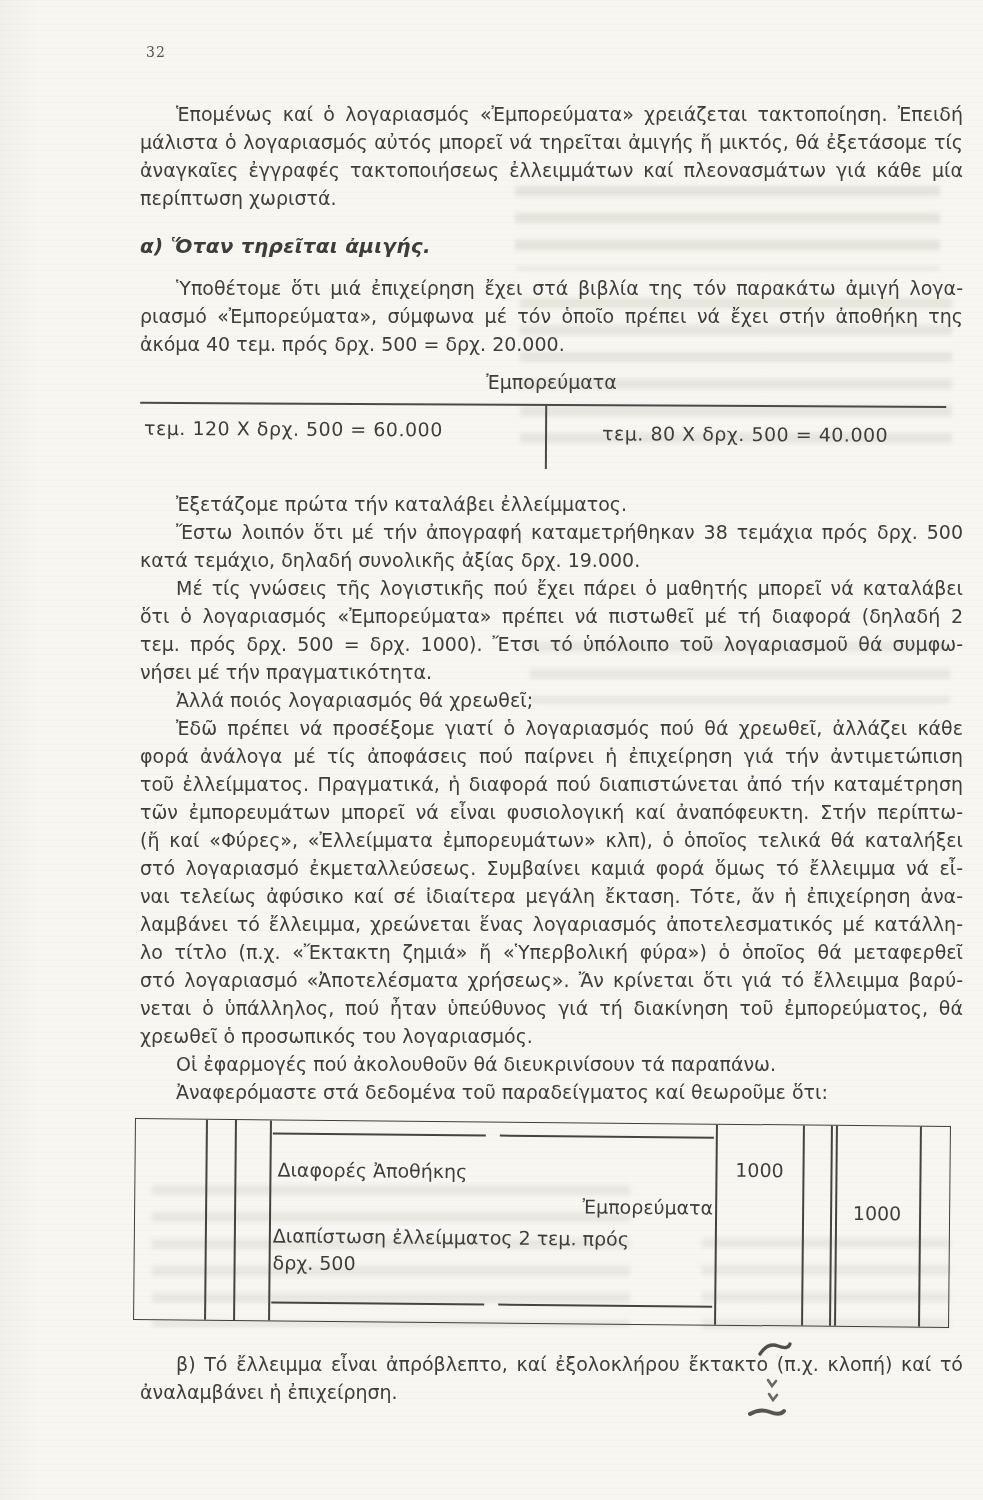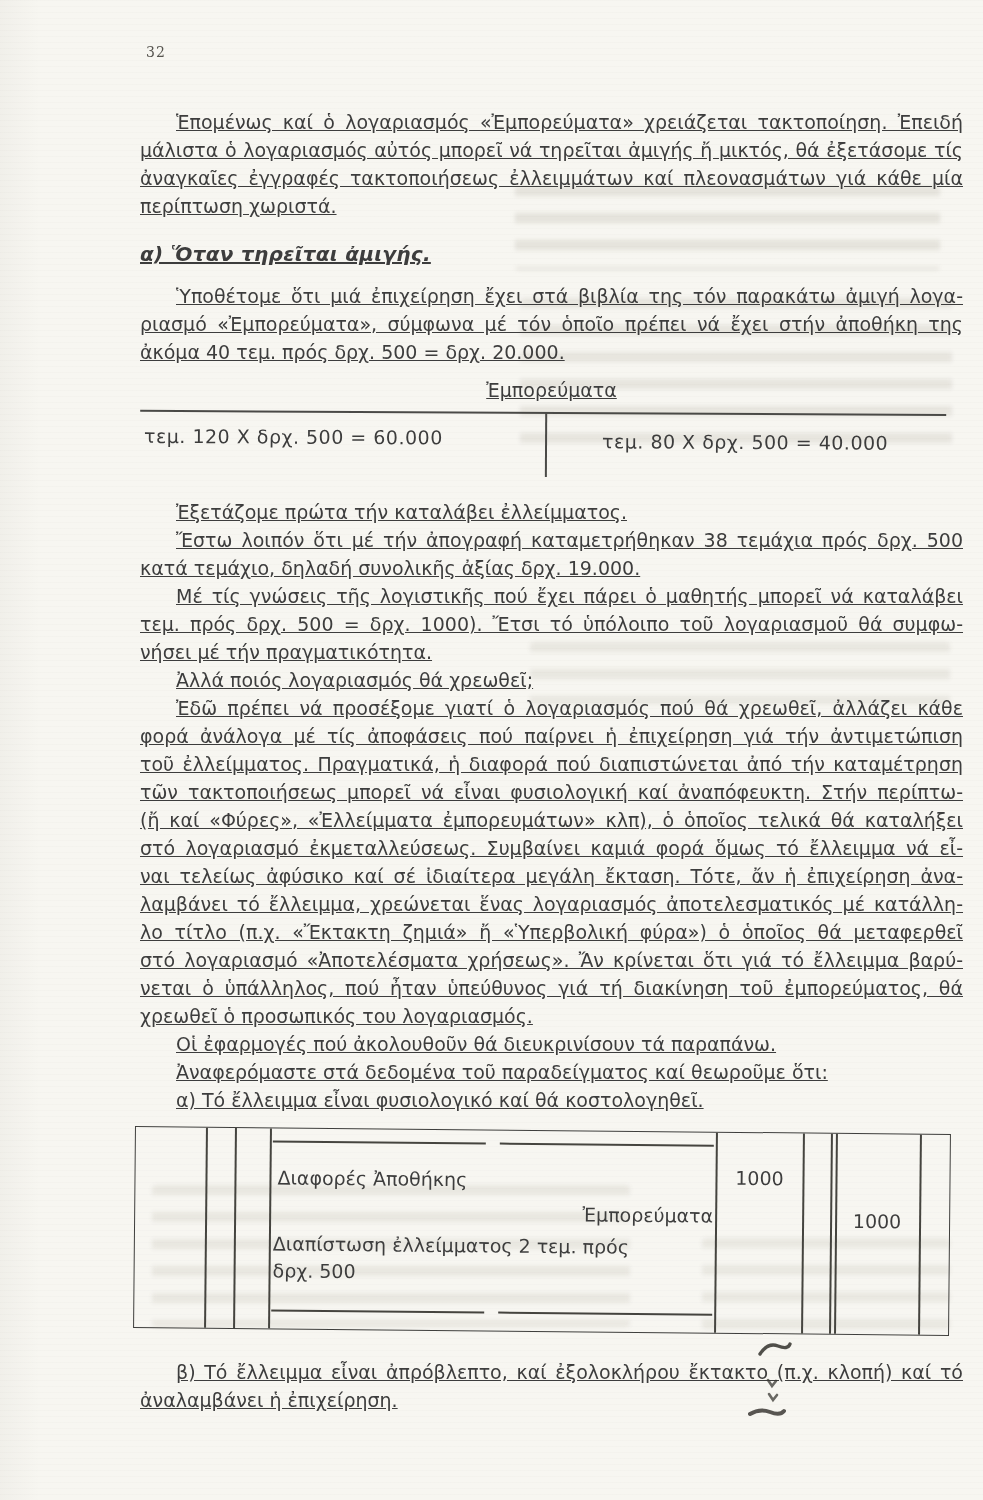--- a/index.html
+++ b/index.html
@@ -13,22 +13,22 @@
     overflow:hidden;
     font-family:"DejaVu Sans", sans-serif;
     color:#3d3d3d;
   }
   .pagenum{
     position:absolute;left:146px;top:44px;
     font-family:"DejaVu Serif", serif;
     font-size:14px;color:#55534e;letter-spacing:1px;
   }
   .content{
-    position:absolute;left:140px;top:16px;width:823px;
-    font-size:19px;line-height:28px;text-decoration:underline;
+    position:absolute;left:140px;top:8px;width:823px;
+    font-size:19px;line-height:28px;
   }
   .para{margin:0;}
   .pline{text-align:justify;text-align-last:justify;white-space:normal;}
   .pline.last{text-align-last:left;}
   .pline.first{text-indent:36px;}
   .intro{margin-top:92px;}
   .heading{
     font-style:italic;font-weight:bold;font-size:20px;
     margin:20px 0 14px 0;letter-spacing:0.3px;
   }
@@ -115,48 +115,46 @@
 
     <div class="para">
         <div class="pline first last">Ἐξετάζομε πρώτα τήν καταλάβει ἐλλείμματος.</div>
       </div>
     <div class="para">
         <div class="pline first">Ἔστω λοιπόν ὅτι μέ τήν ἀπογραφή καταμετρήθηκαν 38 τεμάχια πρός δρχ. 500</div>
         <div class="pline last">κατά τεμάχιο, δηλαδή συνολικῆς ἀξίας δρχ. 19.000.</div>
       </div>
     <div class="para">
         <div class="pline first">Μέ τίς γνώσεις τῆς λογιστικῆς πού ἔχει πάρει ὁ μαθητής μπορεῖ νά καταλάβει</div>
+        <div class="pline">ὅτι ὁ λογαριασμός «Ἐμπορεύματα» πρέπει νά πιστωθεῖ μέ τή διαφορά (δηλαδή 2</div>
         <div class="pline">τεμ. πρός δρχ. 500 = δρχ. 1000). Ἔτσι τό ὑπόλοιπο τοῦ λογαριασμοῦ θά συμφω-</div>
         <div class="pline last">νήσει μέ τήν πραγματικότητα.</div>
       </div>
     <div class="para">
         <div class="pline first last">Ἀλλά ποιός λογαριασμός θά χρεωθεῖ;</div>
       </div>
     <div class="para">
         <div class="pline first">Ἐδῶ πρέπει νά προσέξομε γιατί ὁ λογαριασμός πού θά χρεωθεῖ, ἀλλάζει κάθε</div>
         <div class="pline">φορά ἀνάλογα μέ τίς ἀποφάσεις πού παίρνει ἡ ἐπιχείρηση γιά τήν ἀντιμετώπιση</div>
         <div class="pline">τοῦ ἐλλείμματος. Πραγματικά, ἡ διαφορά πού διαπιστώνεται ἀπό τήν καταμέτρηση</div>
-        <div class="pline">τῶν τακτοποιήσεως μπορεῖ νά εἶναι φυσιολογική καί ἀναπόφευκτη. Στήν περίπτω-</div>
+        <div class="pline">τῶν ἐμπορευμάτων μπορεῖ νά εἶναι φυσιολογική καί ἀναπόφευκτη. Στήν περίπτω-</div>
         <div class="pline">(ἤ καί «Φύρες», «Ἐλλείμματα ἐμπορευμάτων» κλπ), ὁ ὁποῖος τελικά θά καταλήξει</div>
         <div class="pline">στό λογαριασμό ἐκμεταλλεύσεως. Συμβαίνει καμιά φορά ὅμως τό ἔλλειμμα νά εἶ-</div>
         <div class="pline">ναι τελείως ἀφύσικο καί σέ ἰδιαίτερα μεγάλη ἔκταση. Τότε, ἄν ἡ ἐπιχείρηση ἀνα-</div>
         <div class="pline">λαμβάνει τό ἔλλειμμα, χρεώνεται ἕνας λογαριασμός ἀποτελεσματικός μέ κατάλλη-</div>
         <div class="pline">λο τίτλο (π.χ. «Ἔκτακτη ζημιά» ἤ «Ὑπερβολική φύρα») ὁ ὁποῖος θά μεταφερθεῖ</div>
         <div class="pline">στό λογαριασμό «Ἀποτελέσματα χρήσεως». Ἄν κρίνεται ὅτι γιά τό ἔλλειμμα βαρύ-</div>
         <div class="pline">νεται ὁ ὑπάλληλος, πού ἦταν ὑπεύθυνος γιά τή διακίνηση τοῦ ἐμπορεύματος, θά</div>
         <div class="pline last">χρεωθεῖ ὁ προσωπικός του λογαριασμός.</div>
       </div>
     <div class="para">
         <div class="pline first last">Οἱ ἐφαρμογές πού ἀκολουθοῦν θά διευκρινίσουν τά παραπάνω.</div>
       </div>
     <div class="para">
         <div class="pline first last">Ἀναφερόμαστε στά δεδομένα τοῦ παραδείγματος καί θεωροῦμε ὅτι:</div>
-      </div>
-    <div class="para">
-        <div class="pline first last">α) Τό ἔλλειμμα εἶναι φυσιολογικό καί θά κοστολογηθεῖ.</div>
       </div>
 
     <div class="journal">
 
       <div class="vline" style="left:70px"></div>
       <div class="vline" style="left:99px"></div>
       <div class="vline" style="left:134px"></div>
 
       <div class="vline" style="left:580px"></div>
       <div class="vline" style="left:667px"></div>

